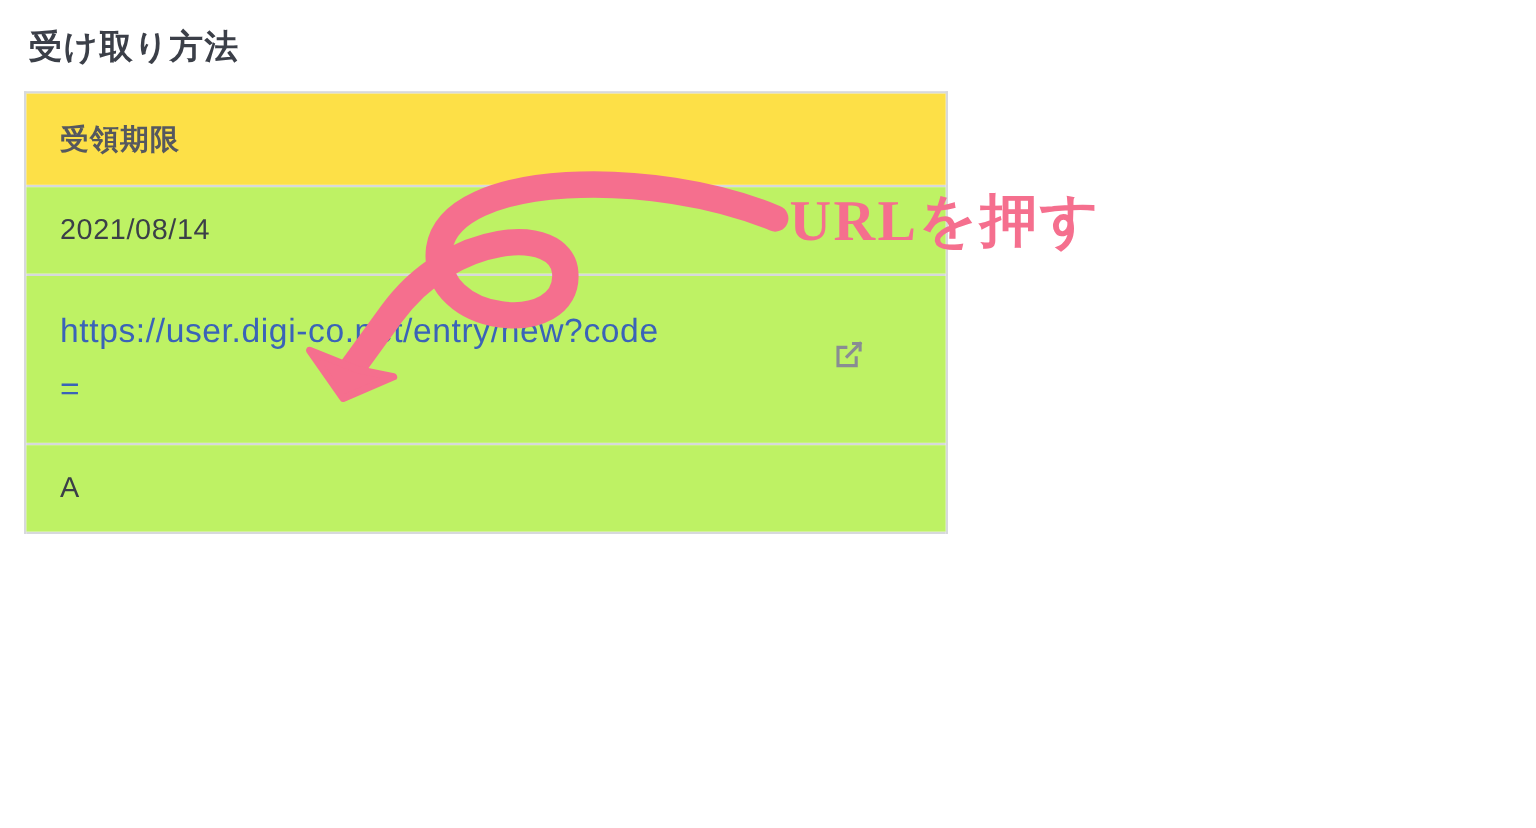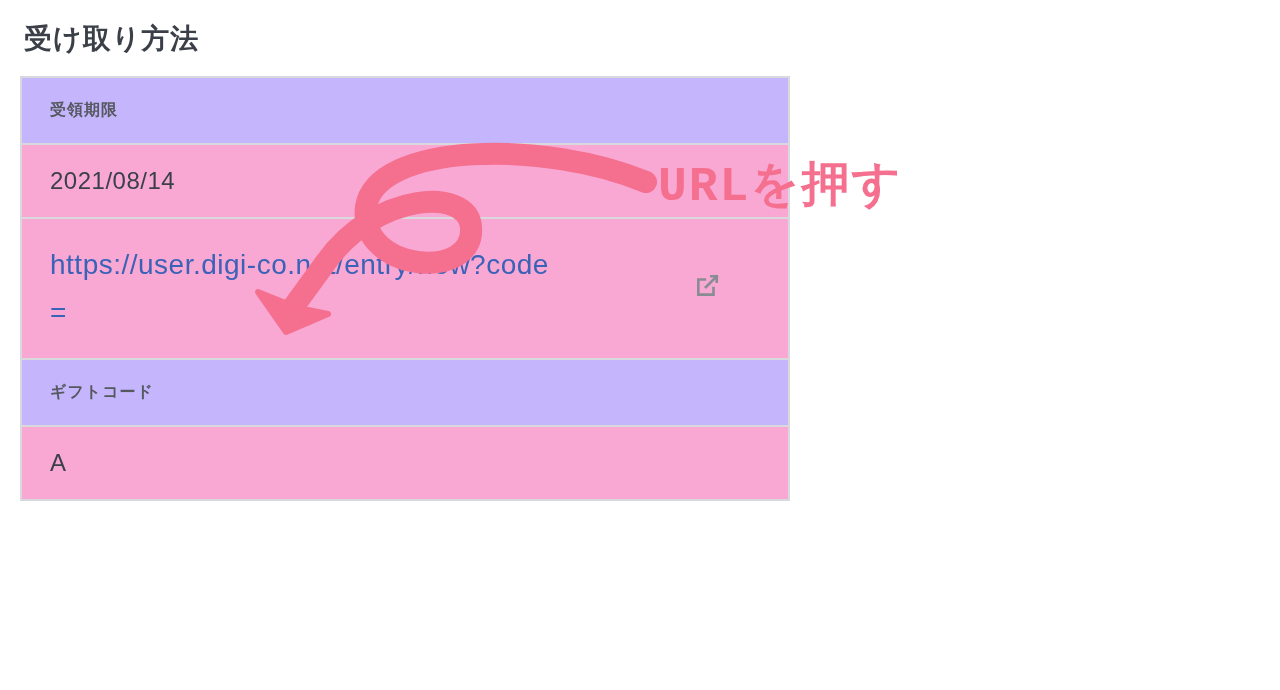--- a/index.html
+++ b/index.html
@@ -36,30 +36,30 @@
     border-bottom: none;
     box-sizing: border-box;
   }
 
   .row {
     border-bottom: 2px solid #d7d9dc;
     box-sizing: border-box;
   }
 
   .header-cell {
-    background: #c4b5fd;
+    background: #fde047;
     padding: 22px 28px;
-    font-size: 16px;
+    font-size: 24px;
     font-weight: 700;
     color: #55585f;
     letter-spacing: 1px;
   }
 
   .value-cell {
-    background: #f9a8d4;
+    background: #bef264;
     padding: 22px 28px;
     font-size: 24px;
     color: #3b3f48;
     letter-spacing: 0.5px;
     position: relative;
   }
 
   .url-cell {
     display: flex;
     align-items: center;
@@ -98,21 +98,21 @@
     overflow: visible;
   }
 
   .anno-text {
     position: absolute;
     left: 658px;
     top: 152px;
     font-size: 48px;
     font-weight: 700;
     color: #f56f8e;
-    font-family: Liberation Mono, monospace;
+    font-family: Liberation Serif, serif;
     letter-spacing: 2px;
     white-space: nowrap;
   }
 </style>
 </head>
 <body>
 
 <div class="container">
 
   <div class="section-title">受け取り方法</div>
@@ -133,23 +133,20 @@
           <svg width="26" height="26" viewBox="0 0 24 24" fill="none" stroke="currentColor" stroke-width="2.4" stroke-linecap="square">
             <path d="M16 3 L21 3 L21 8"></path>
             <path d="M21 3 L11 13"></path>
             <path d="M18 14 L18 20 L4 20 L4 6 L10 6"></path>
           </svg>
         </span>
       </div>
     </div>
 
     <div class="row">
-      <div class="header-cell">ギフトコード</div>
-    </div>
-    <div class="row">
       <div class="value-cell">A</div>
     </div>
 
 
   </div>
 </div>
 
 <div class="annotation">
   <svg viewBox="0 0 700 260">
 

